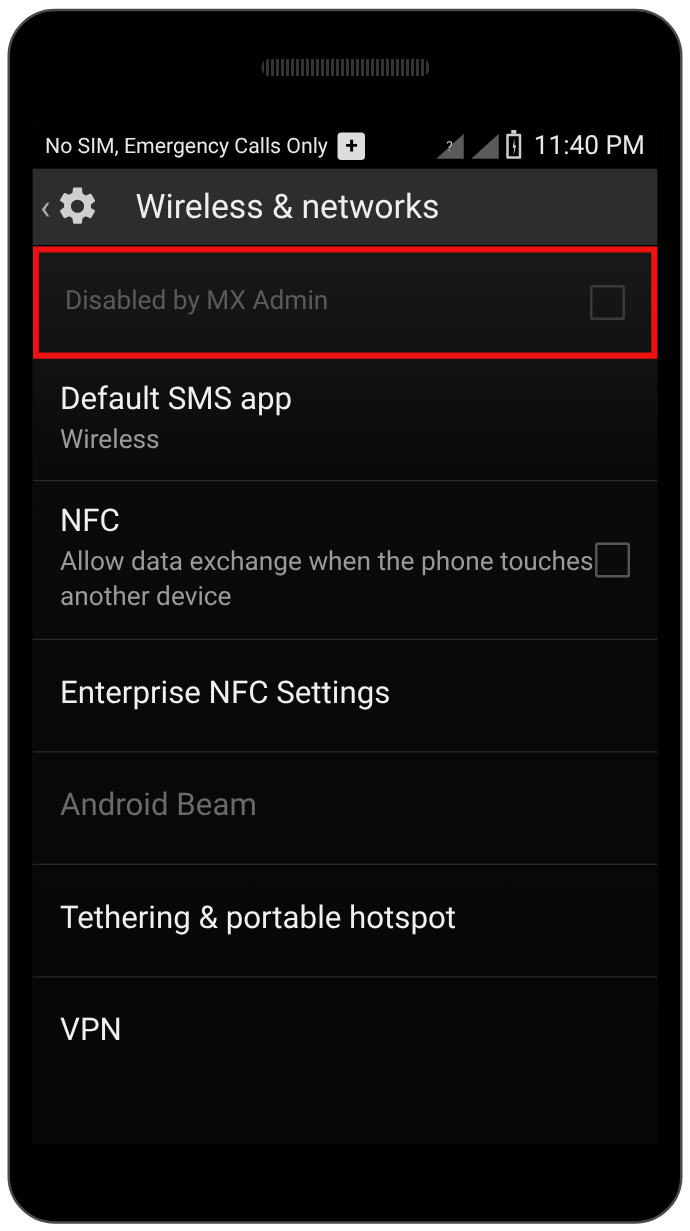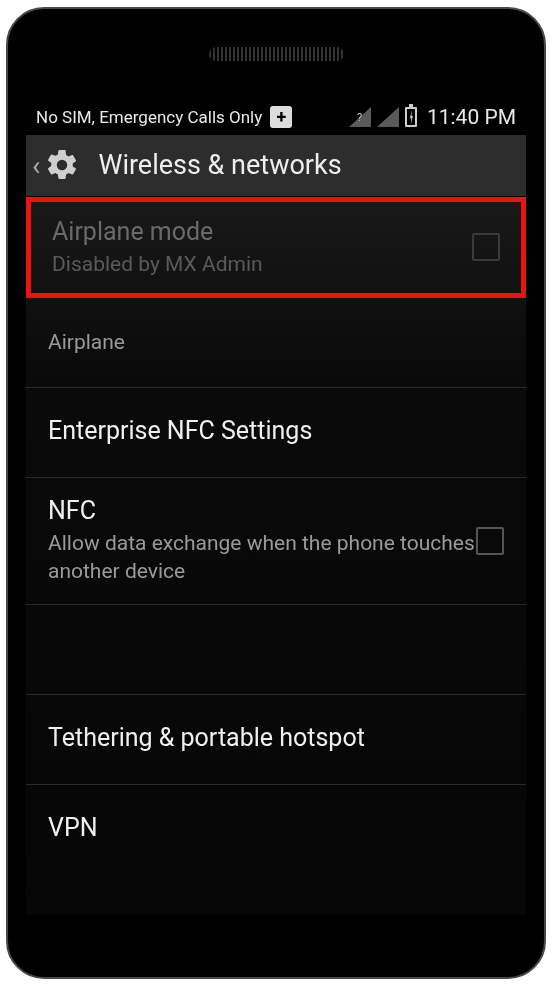--- a/index.html
+++ b/index.html
@@ -133,21 +133,21 @@
     .back-caret {
       color: #aaa;
       font-size: 28px;
       margin-right: -2px;
     }
     .gear-icon { display: flex; align-items: center; }
     .action-title {
       color: #eee;
       font-size: 27px;
       font-weight: 400;
-      margin-left: 12px;
+      margin-left: 22px;
     }
     .list {
       flex: 1;
       background: #0a0a0a;
       background-image: linear-gradient(180deg, #191919 0%, #0a0a0a 25%, #060606 100%);
       overflow-y: auto;
     }
     .row {
       display: flex;
       align-items: center;
@@ -218,49 +218,50 @@
         </svg>
       </span>
       <span class="action-title">Wireless &amp; networks</span>
     </div>
 
     <div class="list">
 
       <div class="highlight-box">
         <div class="row disabled">
           <div class="row-text">
-            <div class="row-title">Airplane mode</div>
             <div class="row-sub">Disabled by MX Admin</div>
           </div>
           <div class="checkbox"></div>
         </div>
       </div>
 
       <div class="row">
         <div class="row-text">
-          <div class="row-sub">Airplane</div>
-        </div>
-      </div>
-
-      <div class="row">
-        <div class="row-text">
-          <div class="row-title">Enterprise NFC Settings</div>
+          <div class="row-title">Default SMS app</div>
+          <div class="row-sub">Wireless</div>
         </div>
       </div>
 
       <div class="row">
         <div class="row-text">
           <div class="row-title">NFC</div>
           <div class="row-sub">Allow data exchange when the phone touches another device</div>
         </div>
         <div class="checkbox"></div>
       </div>
 
+      <div class="row">
+        <div class="row-text">
+          <div class="row-title">Enterprise NFC Settings</div>
+        </div>
+      </div>
+
       <div class="row disabled">
         <div class="row-text">
+          <div class="row-title">Android Beam</div>
         </div>
       </div>
 
       <div class="row">
         <div class="row-text">
           <div class="row-title">Tethering &amp; portable hotspot</div>
         </div>
       </div>
 
       <div class="row" style="border-bottom:none;">

